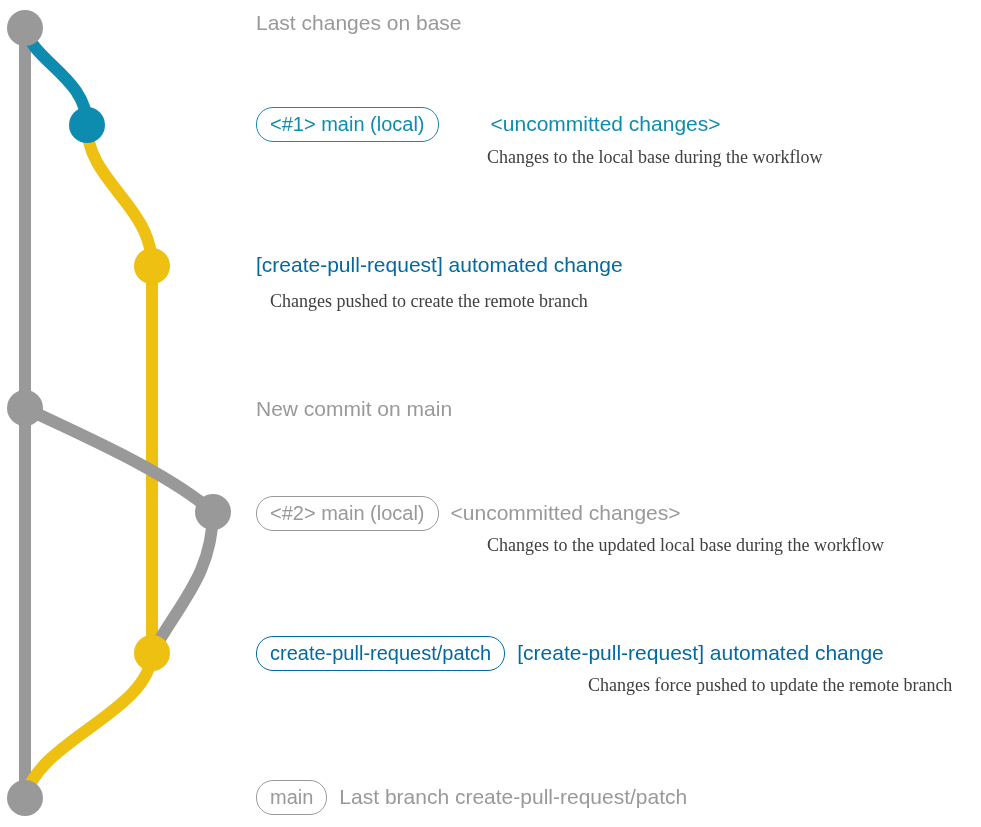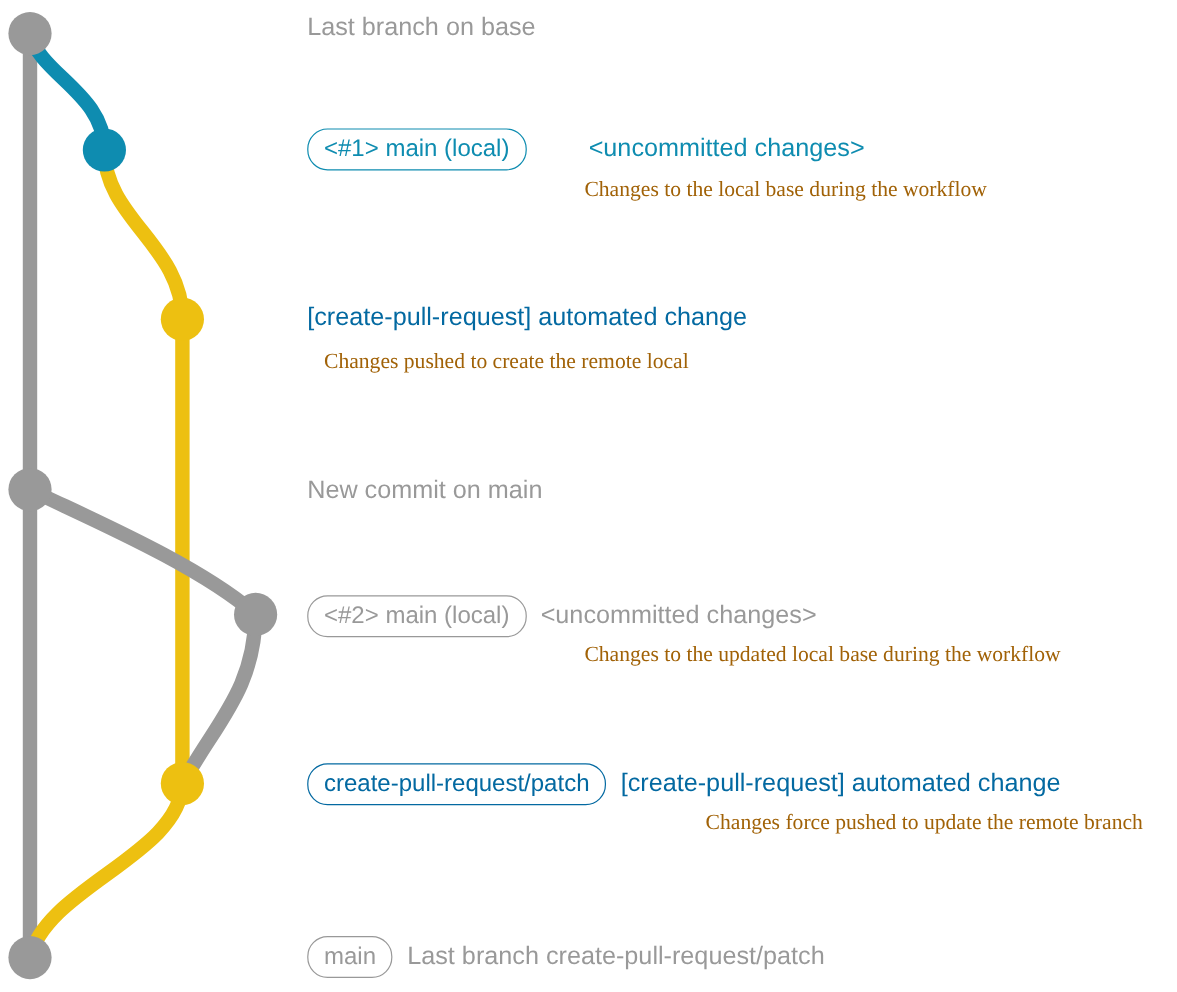--- a/index.html
+++ b/index.html
@@ -31,21 +31,21 @@
     font-family: "Liberation Sans", sans-serif;
     font-size: 21px;
     line-height: 26px;
     white-space: nowrap;
   }
   .commit-desc {
     position: absolute;
     font-family: "Liberation Serif", serif;
     font-size: 18px;
     line-height: 22px;
-    color: #a16207;
+    color: #404040;
     white-space: nowrap;
   }
   .ref-chip {
     display: inline-block;
     border: 1.6px solid currentColor;
     border-radius: 17px;
     padding: 5px 13px 6px 13px;
     font-family: "Liberation Sans", sans-serif;
     font-size: 20px;
     line-height: 22px;
@@ -89,34 +89,34 @@
     <circle cx="87" cy="125" r="18" fill="#0e8cb0"></circle>
     <circle cx="152" cy="266" r="18" fill="#edc011"></circle>
     <circle cx="25" cy="408" r="18" fill="#999999"></circle>
     <circle cx="213" cy="512" r="18" fill="#999999"></circle>
     <circle cx="152" cy="653" r="18" fill="#edc011"></circle>
     <circle cx="25" cy="798" r="18" fill="#999999"></circle>
   </g>
 </svg>
 
 <div class="row" style="left:256px; top:10px;">
-  <span class="commit-title c-gray">Last branch on base</span>
+  <span class="commit-title c-gray">Last changes on base</span>
 </div>
 
 <div class="row" style="left:256px; top:107px;gap:20px;">
   <span class="ref-chip c-blue">&lt;#1&gt; main (local)</span>
   <span class="chip-gap"></span>
   <span class="subject-after c-blue">&lt;uncommitted changes&gt;</span>
 </div>
 <div class="commit-desc" style="left:487px; top:146px;">Changes to the local base during the workflow</div>
 
 <div class="row" style="left:256px; top:252px;">
   <span class="commit-title c-yellow">[create-pull-request] automated change</span>
 </div>
-<div class="commit-desc" style="left:270px; top:290px;">Changes pushed to create the remote local</div>
+<div class="commit-desc" style="left:270px; top:290px;">Changes pushed to create the remote branch</div>
 
 <div class="row" style="left:256px; top:396px;">
   <span class="commit-title c-gray">New commit on main</span>
 </div>
 
 <div class="row" style="left:256px; top:496px;">
   <span class="ref-chip c-gray">&lt;#2&gt; main (local)</span>
   <span class="chip-gap"></span>
   <span class="subject-after c-gray">&lt;uncommitted changes&gt;</span>
 </div>

